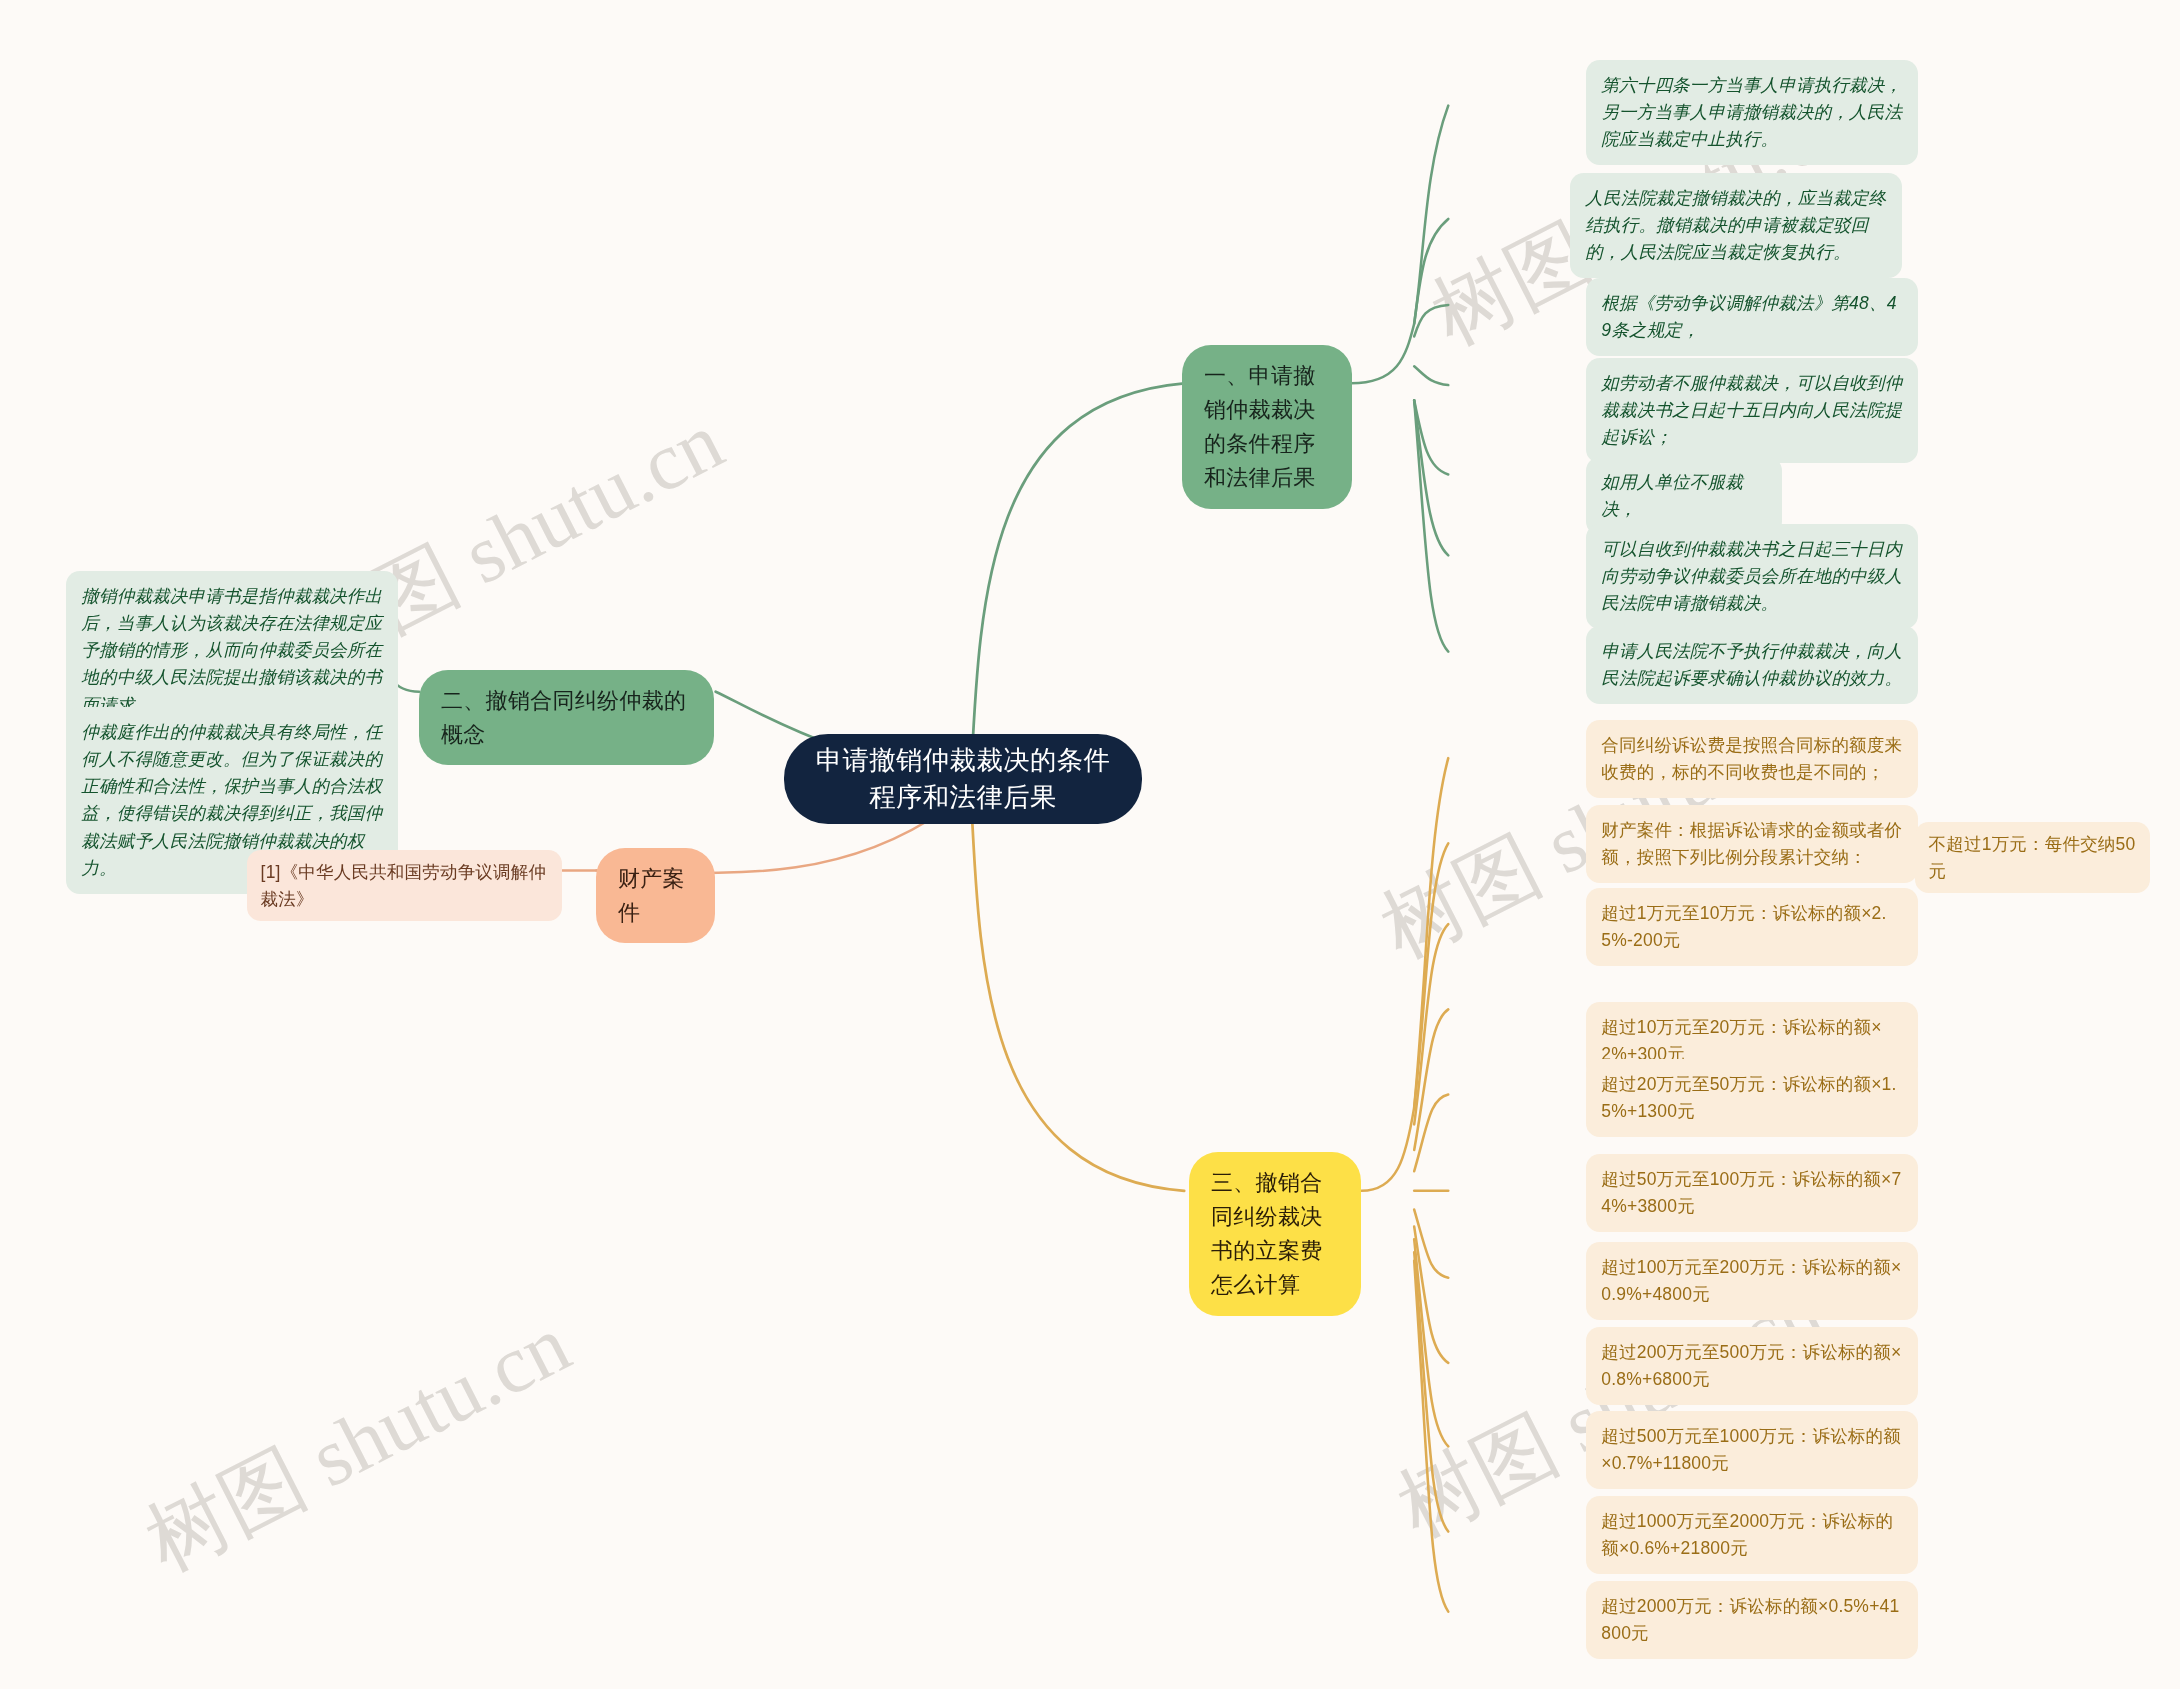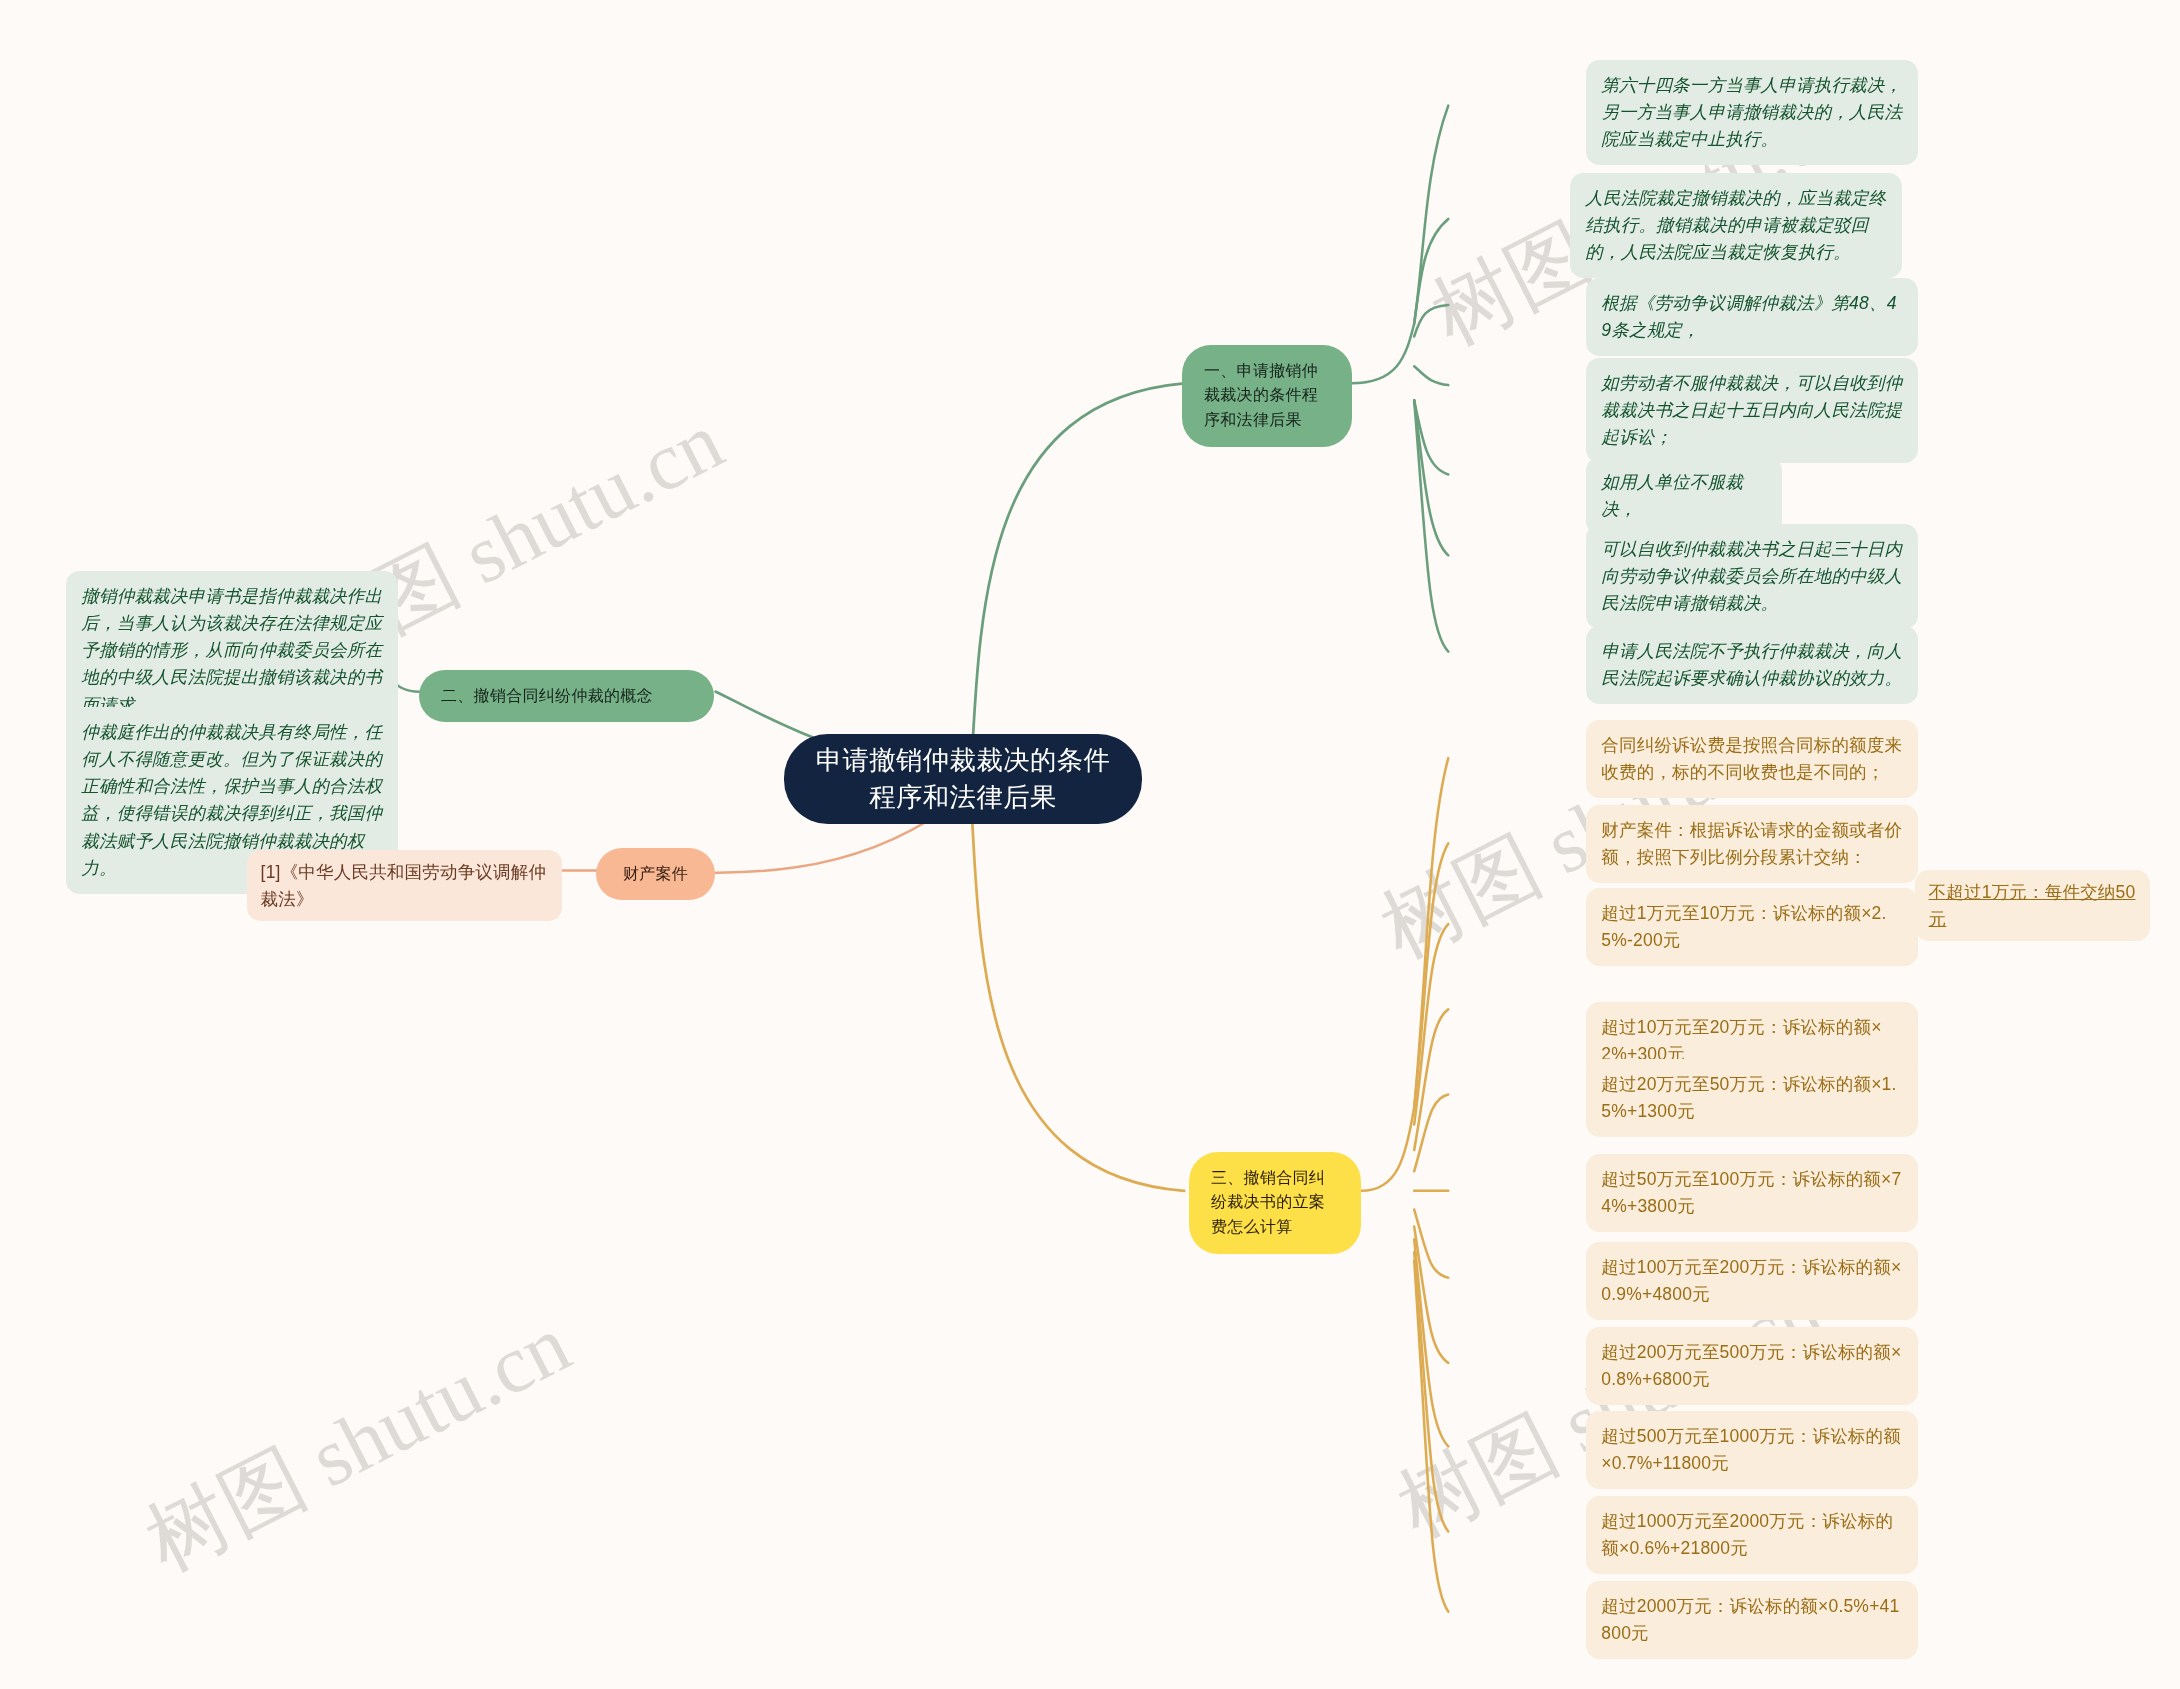--- a/index.html
+++ b/index.html
@@ -62,21 +62,21 @@
     border-radius: 44px;
     font-size: 26.4px;
     line-height: 1.42;
     text-align: center;
     justify-content: center;
     letter-spacing: 0.4px;
     padding: 15.3px 22px;
   }
 
   .branch {
-    font-size: 16px;
+    font-size: 22px;
     color: #1e2a24;
     padding: 13.6px 22px;
     border-radius: 29px;
     letter-spacing: 0.3px;
   }
   .branch.green   { background: #76b187; color:#17241c; }
   .branch.orange  { background: #fde047; color:#2a1d07; }
   .branch.peach   { background: #f9b894; color:#3a2113; }
 
   .leaf {
@@ -165,20 +165,20 @@
   <div class="node leaf cream" style="left:1586px; top:888px; width:332px;">超过1万元至10万元：诉讼标的额×2.5%-200元</div>
   <div class="node leaf cream" style="left:1586px; top:974px; width:332px;margin-top:28px;">超过10万元至20万元：诉讼标的额×2%+300元</div>
   <div class="node leaf cream" style="left:1586px; top:1059px; width:332px;">超过20万元至50万元：诉讼标的额×1.5%+1300元</div>
   <div class="node leaf cream" style="left:1586px; top:1154px; width:332px;">超过50万元至100万元：诉讼标的额×74%+3800元</div>
   <div class="node leaf cream" style="left:1586px; top:1242px; width:332px;">超过100万元至200万元：诉讼标的额×0.9%+4800元</div>
   <div class="node leaf cream" style="left:1586px; top:1327px; width:332px;">超过200万元至500万元：诉讼标的额×0.8%+6800元</div>
   <div class="node leaf cream" style="left:1586px; top:1411px; width:332px;">超过500万元至1000万元：诉讼标的额×0.7%+11800元</div>
   <div class="node leaf cream" style="left:1586px; top:1496px; width:332px;">超过1000万元至2000万元：诉讼标的额×0.6%+21800元</div>
   <div class="node leaf cream" style="left:1586px; top:1581px; width:332px;">超过2000万元：诉讼标的额×0.5%+41800元</div>
 
-  <div class="node leaf cream" style="left:1915px; top:870px; width:235px; padding:8.5px 13.6px;text-decoration:underline;">不超过1万元：每件交纳50元</div>
+  <div class="node leaf cream" style="left:1915px; top:822px; width:235px; padding:8.5px 13.6px;">不超过1万元：每件交纳50元</div>
 
   <div class="node branch peach" style="left:596px; top:848px; width:119px; min-height:44px; justify-content:center;">财产案件</div>
 
   <div class="node leaf rose" style="left:247px; top:850px; width:315px; padding:8.5px 13.6px;">[1]《中华人民共和国劳动争议调解仲裁法》</div>
 
 </div>
 
 
 </body></html>

